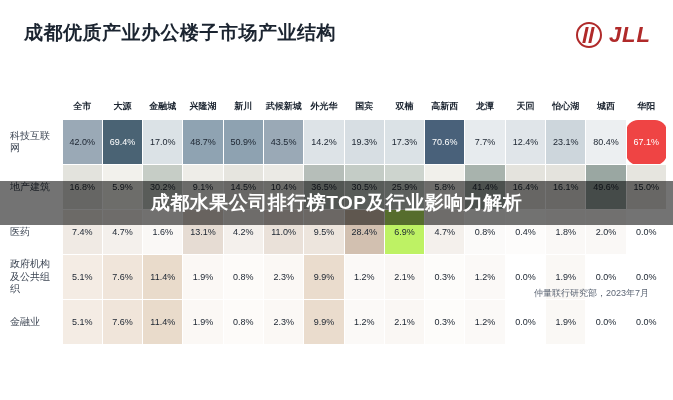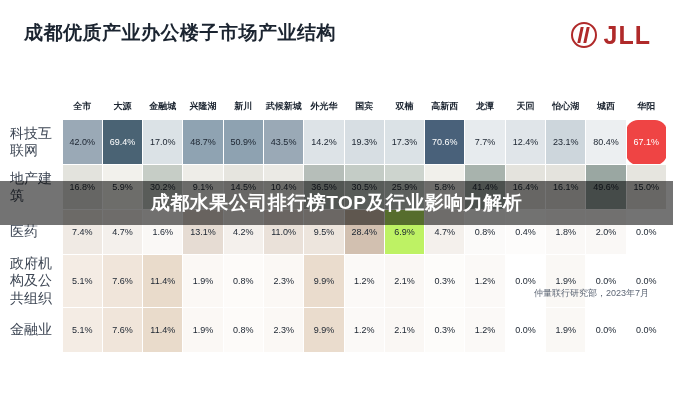--- a/index.html
+++ b/index.html
@@ -69,25 +69,26 @@
     position: absolute;
     left: 50%;
     top: 3px;
     bottom: 3px;
     width: 2.5px;
     margin-left: 1px;
     background: #b02a2a;
     transform: skewX(-12deg);
   }
   .logo-text {
-    font-size: 25px;
+    font-size: 22px;
     font-weight: bold;
     color: #b02a2a;
     letter-spacing: 1px;
     line-height: 1;
+    font-style: italic;
   }
 
   
   .table-wrap {
     position: absolute;
     left: 6px;
     top: 96px;
     width: 661px;
   }
   table.matrix {
@@ -101,21 +102,21 @@
   table.matrix col.rowlabel { width: 56px; }
   table.matrix th {
     font-size: 9px;
     font-weight: bold;
     color: #1b2430;
     padding: 4px 0 6px 0;
     text-align: center;
     background: #ffffff;
   }
   table.matrix td.rowlab {
-    font-size: 14px;
+    font-size: 10px;
     color: #3d4654;
     text-align: left;
     padding: 0 2px 0 4px;
     line-height: 1.25;
     background: #ffffff;
     vertical-align: middle;
   }
   table.matrix td.cell {
     height: 42px;
     text-align: center;

